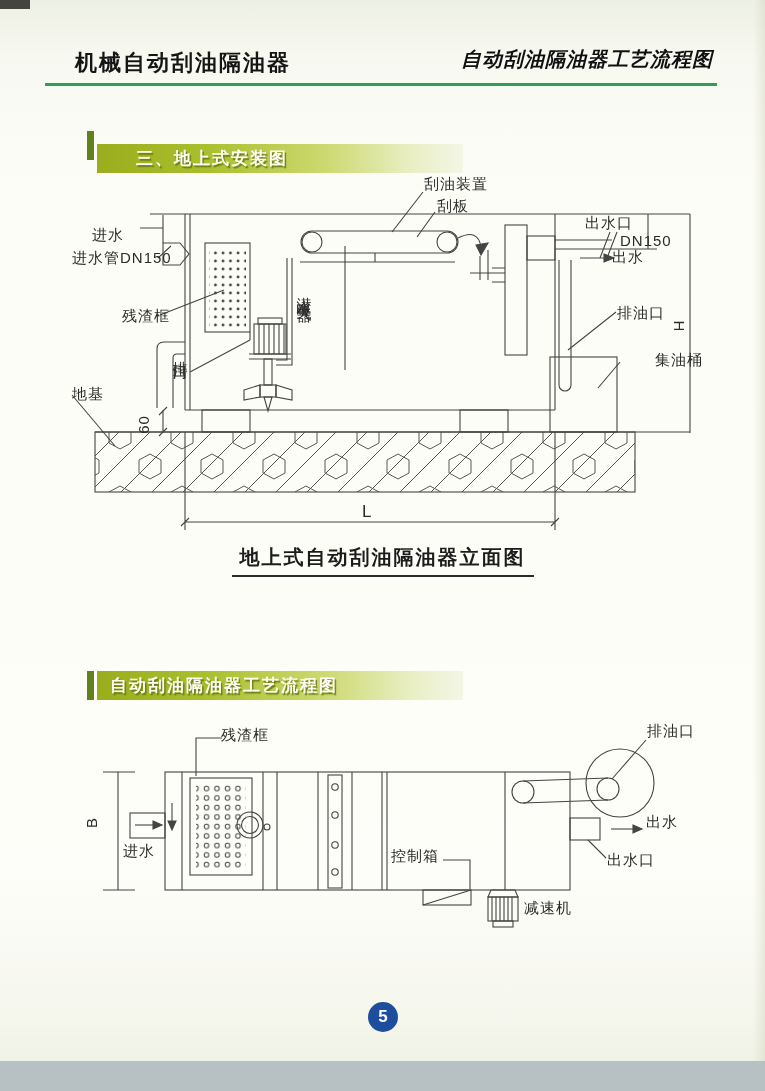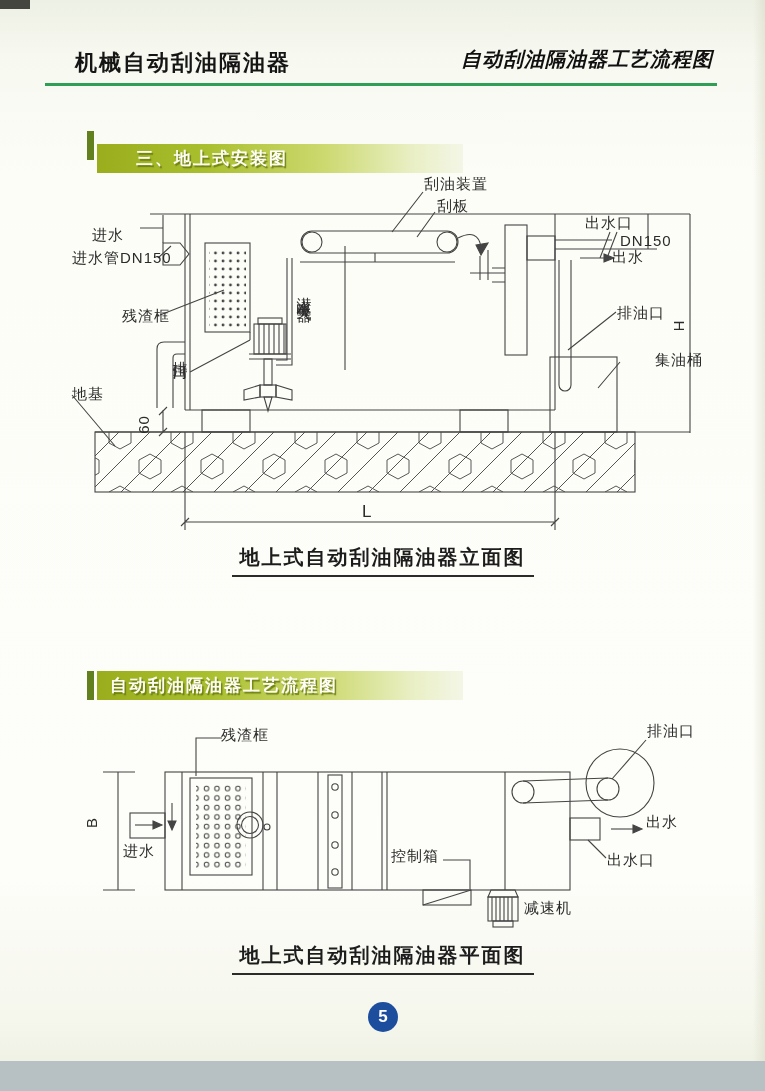--- a/index.html
+++ b/index.html
@@ -213,18 +213,17 @@
 
   <div class="lbl" style="left:221px;top:726px;">残渣框</div>
   <div class="lbl" style="left:647px;top:722px;">排油口</div>
   <div class="lbl" style="left:646px;top:813px;">出水</div>
   <div class="lbl" style="left:607px;top:851px;">出水口</div>
   <div class="lbl" style="left:123px;top:842px;">进水</div>
   <div class="lbl" style="left:391px;top:847px;">控制箱</div>
   <div class="lbl" style="left:524px;top:899px;">减速机</div>
   <div class="lbl dim rotm90" style="left:86px;top:814px;">B</div>
 
-  <div class="caption" style="top:942px;">地上式自动刮油隔油器平面图</div>
 
   <div class="page-circle">5</div>
   <div class="bottom-band"></div>
 
 </div>
 
 </body></html>

